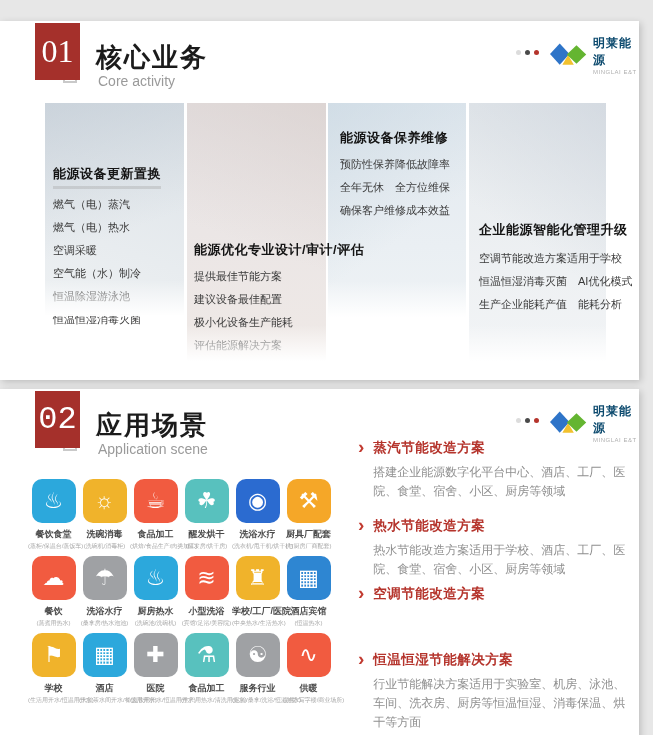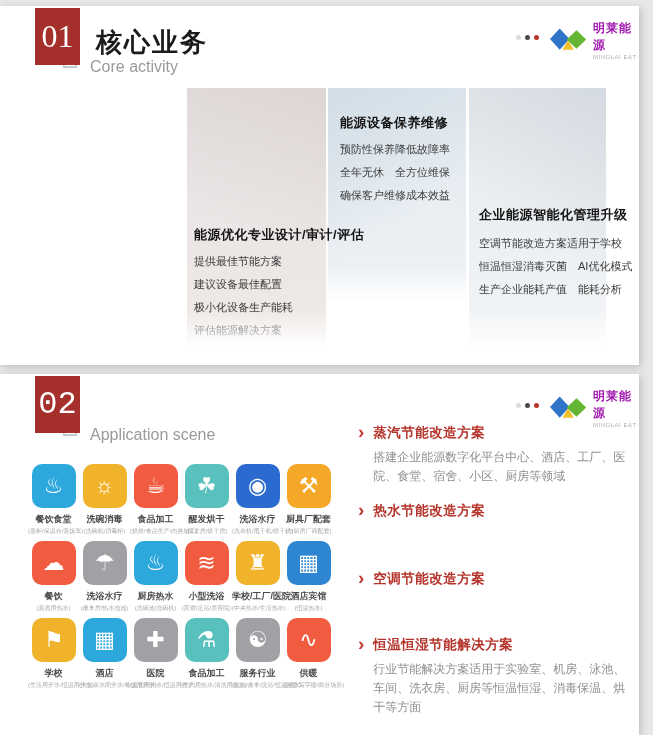--- a/index.html
+++ b/index.html
@@ -1,35 +1,35 @@
 <!DOCTYPE html>
 <html><head>
 <meta charset="utf-8">
 <style>
   * { box-sizing: border-box; margin: 0; padding: 0; }
   html,body { width: 653px; height: 735px; }
   body { font-family: "Liberation Sans", "DejaVu Sans", sans-serif; }
   .stage { position: relative; width: 653px; height: 735px; background: #e7e7e7; overflow: hidden; }
-  .slide { position: absolute; left: 0; width: 639px; background: #ffffff; box-shadow: 2px 2px 7px rgba(0,0,0,.18); }
+  .slide { position: absolute; left: 0; width: 639px; background: #ffffff; box-shadow: 2px 2px 7px rgba(0,0,0,.18); margin-top: 15px; }
   .slide1 { top: 6px; height: 359px; }
   .slide2 { top: 374px; height: 361px; }
 
   
   .numbox { position: absolute; left: 35px; top: 2px; width: 45px; height: 57px;
     color: #fff; font-family: "Liberation Serif", serif; font-size: 32px;
     display: flex; align-items: center; justify-content: center; z-index: 2; }
   .deco-square { position: absolute; left: 63px; top: 48px; width: 14px; height: 14px;
     background: #fff; border: 2px solid #c9c9c9; z-index: 1; }
   .sec-title { position: absolute; left: 96px; top: 19px; font-size: 26px; font-weight: bold;
     color: #1b1b1b; letter-spacing: 2px; text-align: center; }
-  .sec-sub { position: absolute; left: 90px; top: 52px; font-size: 16px; color: #9a9a9a; }
+  .sec-sub { position: absolute; left: 98px; top: 52px; font-size: 14px; color: #9a9a9a; }
   .dots { position: absolute; left: 516px; top: 29px; display: flex; gap: 4px; }
   .dots span { width: 5px; height: 5px; border-radius: 50%; }
   .logo { position: absolute; left: 550px; top: 14px; display: flex; align-items: center; gap: 6px; }
-  .logo-text .cn { font-size: 12px; font-weight: bold; color: #a21caf; letter-spacing: 1px; }
+  .logo-text .cn { font-size: 12px; font-weight: bold; color: #0c4a6e; letter-spacing: 1px; }
   .logo-text .en { font-size: 6px; color: #b0b0b0; letter-spacing: .5px; }
 
   
   .card { position: absolute; }
   .card h3 { position: absolute; font-size: 13px; color: #151515; white-space: nowrap; letter-spacing: .5px; }
   .card ul { position: absolute; list-style: none; font-size: 11px; color: #3a3a3a; }
   .card li { margin-bottom: 8px; white-space: nowrap; }
   .fade::after { content: ""; position: absolute; left: 0; right: 0; bottom: 0; height: 36px;
     background: linear-gradient(to top, #ffffff, rgba(255,255,255,0)); pointer-events: none; }
   .photo1 { background: linear-gradient(160deg, rgba(185,196,207,.55), rgba(255,255,255,0) 60%),
@@ -94,20 +94,31 @@
         <polygon points="11,1 22,13 11,25 0,13" fill="#2E74C8"></polygon>
         <polygon points="14,25 20.5,14 27,25" fill="#F2C12E"></polygon>
         <polygon points="30,3 41,13.5 30,24 19,13.5" fill="#64B531"></polygon>
       </svg>
       <div class="logo-text">
         <div class="cn">明莱能源</div>
         <div class="en">MINGLAI E&amp;T</div>
       </div>
     </div>
 
+    <article class="card c1 photo1 fade">
+      <h3>能源设备更新置换</h3>
+      <ul>
+        <li>燃气（电）蒸汽</li>
+        <li>燃气（电）热水</li>
+        <li>空调采暖</li>
+        <li>空气能（水）制冷</li>
+        <li>恒温除湿游泳池</li>
+        <li>恒温恒湿消毒灭菌</li>
+      </ul>
+    </article>
 
     <article class="card c2 photo2 fade">
       <h3>能源优化专业设计/审计/评估</h3>
       <ul>
         <li>提供最佳节能方案</li>
         <li>建议设备最佳配置</li>
         <li>极小化设备生产能耗</li>
         <li>评估能源解决方案</li>
       </ul>
     </article>
@@ -127,20 +138,21 @@
         <li>空调节能改造方案适用于学校</li>
         <li>恒温恒湿消毒灭菌　AI优化模式</li>
         <li>生产企业能耗产值　能耗分析</li>
       </ul>
     </article>
   </section>
 
   <section class="slide slide2">
     <div class="deco-square"></div>
     <div class="numbox" style="background: rgb(165, 48, 43); font-family: Liberation Mono, monospace;">02</div>
+    <div class="sec-title">应用场景</div>
     <div class="sec-sub">Application scene</div>
     <div class="dots">
       <span style="background: rgb(220, 220, 220);"></span>
       <span style="background: rgb(74, 74, 74);"></span>
       <span style="background: rgb(181, 52, 44);"></span>
     </div>
     <div class="logo">
       <svg width="42" height="28" viewBox="0 0 42 28">
         <polygon points="11,1 22,13 11,25 0,13" fill="#2E74C8"></polygon>
         <polygon points="14,25 20.5,14 27,25" fill="#F2C12E"></polygon>
@@ -286,20 +298,21 @@
         <span class="arrow">›</span>
         <div>
           <h4>蒸汽节能改造方案</h4>
           <p>搭建企业能源数字化平台中心、酒店、工厂、医院、食堂、宿舍、小区、厨房等领域</p>
         </div>
       </div>
       <div class="sol">
         <span class="arrow">›</span>
         <div>
           <h4>热水节能改造方案</h4>
+          <p>热水节能改造方案适用于学校、酒店、工厂、医院、食堂、宿舍、小区、厨房等领域</p>
         </div>
       </div>
       <div class="sol">
         <span class="arrow">›</span>
         <div>
           <h4>空调节能改造方案</h4>
         </div>
       </div>
       <div class="sol">
         <span class="arrow">›</span>

